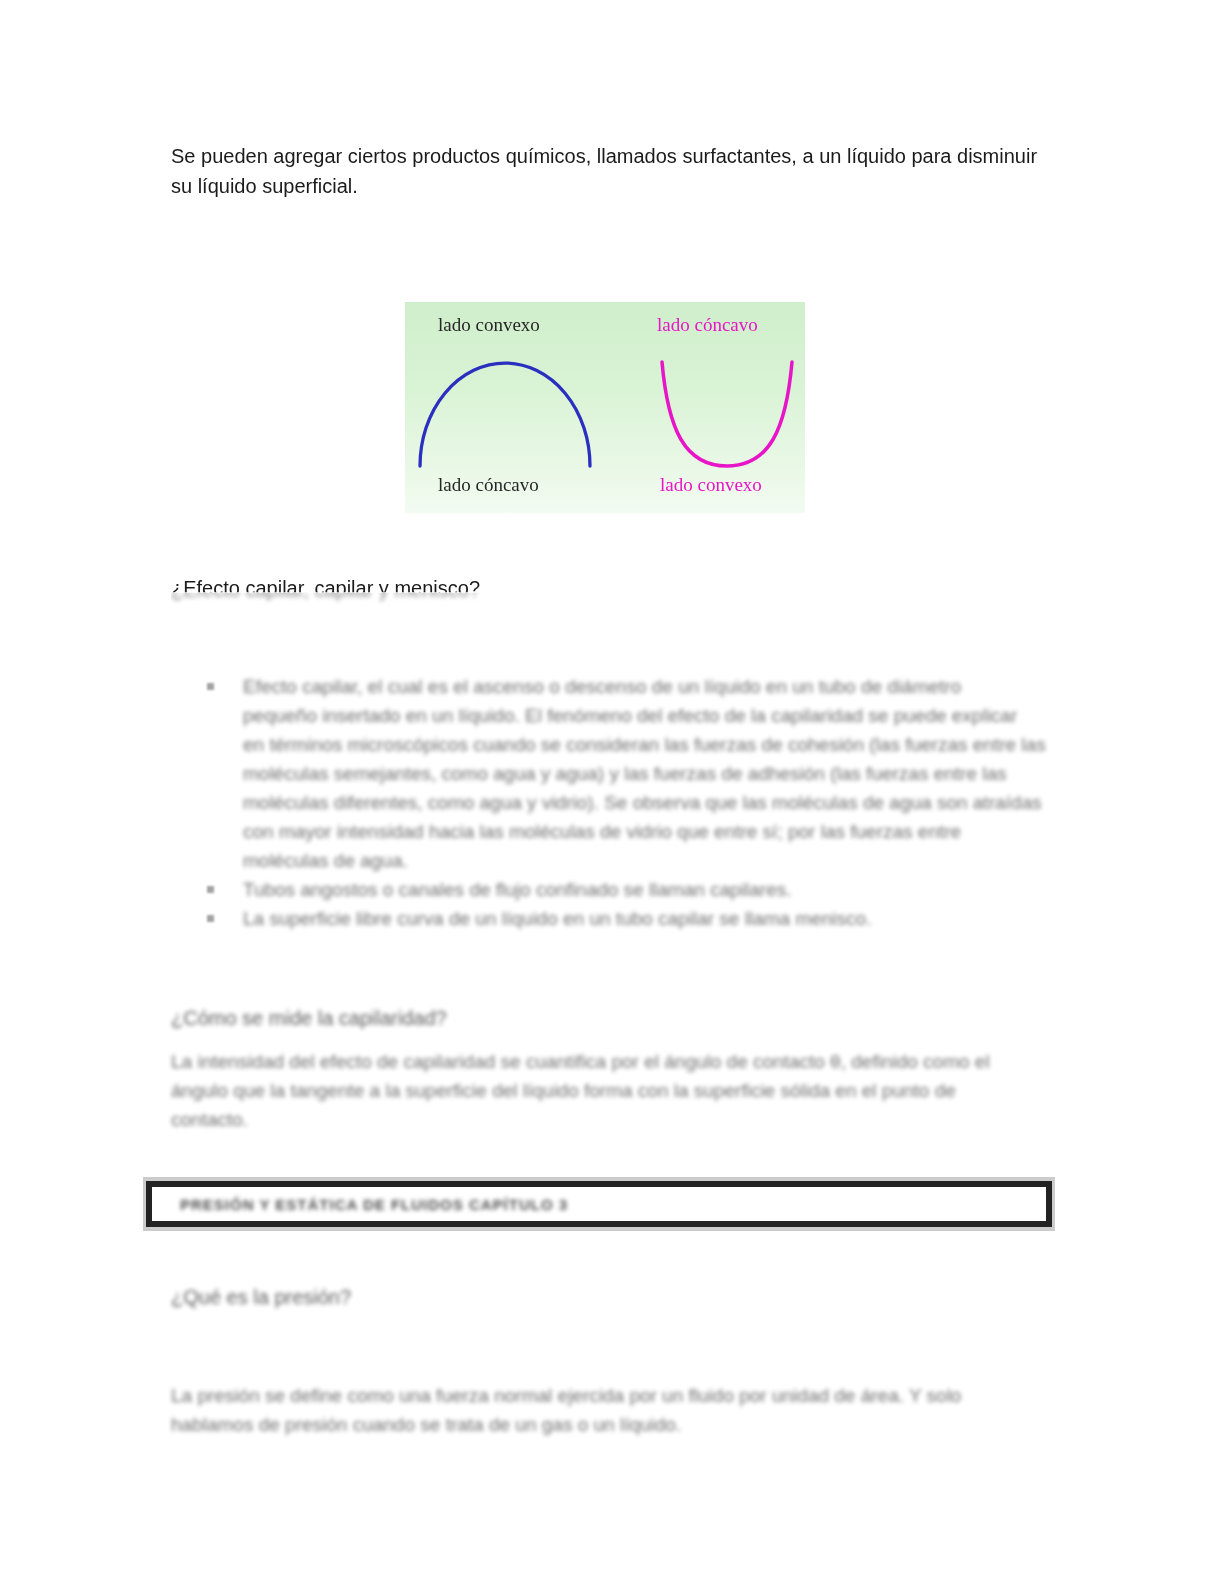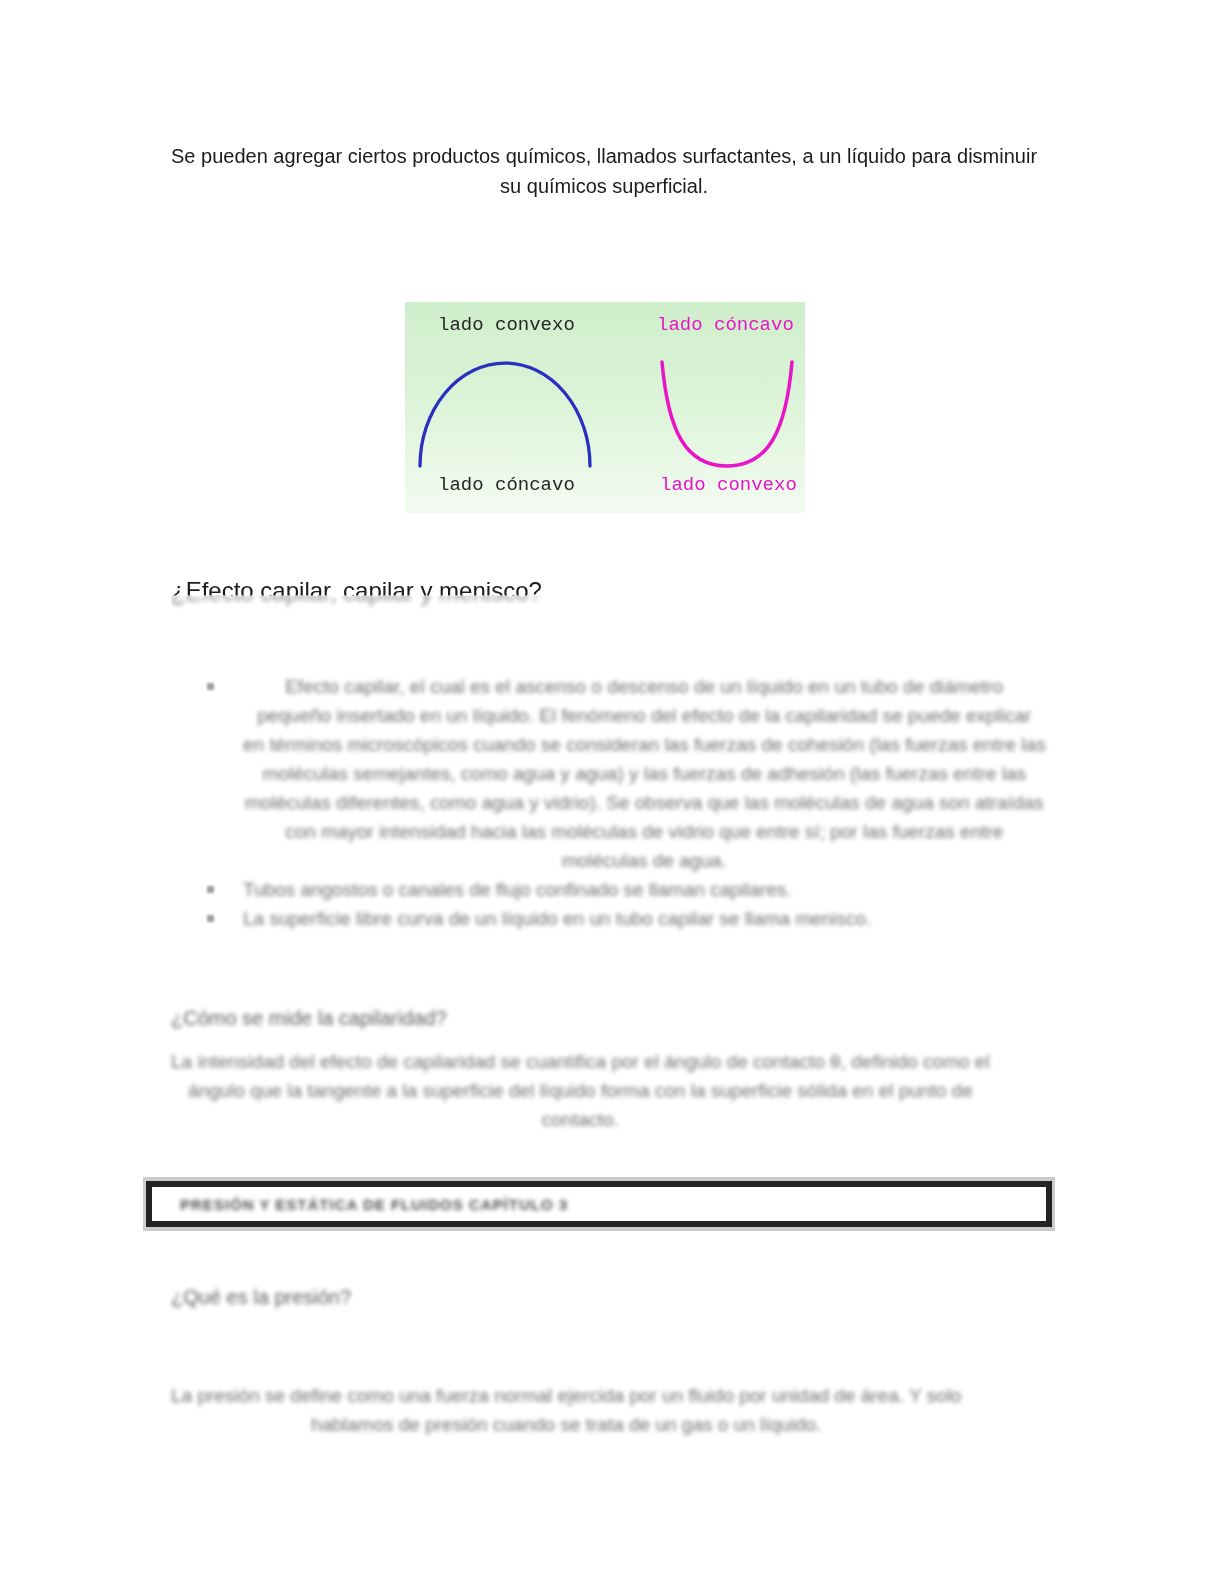--- a/index.html
+++ b/index.html
@@ -1,44 +1,44 @@
 <!DOCTYPE html>
 <html><head>
 <meta charset="utf-8">
 <style>
   html,body{margin:0;padding:0;background:#ffffff;}
   .page{
     position:relative;width:1224px;height:1584px;background:#ffffff;
-    font-family:"Liberation Sans", sans-serif;color:#1b1b1b;overflow:hidden;text-align:center;
+    font-family:"Liberation Sans", sans-serif;color:#1b1b1b;overflow:hidden;
   }
   .abs{position:absolute;}
   .line{white-space:nowrap;}
   .body20{font-size:20px;line-height:30px;}
   .body19{font-size:19px;line-height:29px;}
 
   
   .blur{color:#646464;filter:blur(2.3px);opacity:.92;}
   .blur-dark{color:#555555;filter:blur(2.2px);opacity:.95;}
 
   
   .diagram{
     left:405px;top:302px;width:400px;height:211px;
     background:linear-gradient(180deg,#cfeecb 0%,#d9f3d5 40%,#e9f8e6 78%,#f3fbf2 100%);
   }
   .dlabel{
-    position:absolute;font-family:Liberation Mono, monospace;
+    position:absolute;font-family:Liberation Serif, serif;
     font-size:19px;letter-spacing:0;white-space:nowrap;
   }
   .dlabel.black{color:#262626;}
   .dlabel.magenta{color:#e815c8;}
   .dsvg{position:absolute;left:0;top:0;}
 
   
   .heading-cut{left:171px;top:577px;width:460px;height:34px;}
-  .heading-cut span{position:absolute;left:0;top:0;font-size:24px;white-space:nowrap;}
+  .heading-cut span{position:absolute;left:0;top:0;font-size:20px;white-space:nowrap;}
   .cut-sharp{color:#1b1b1b;clip-path:inset(0 0 34% 0);}
   .cut-ghost{color:#8d8d8d;filter:blur(2.1px);clip-path:inset(60% 0 -15% 0);transform:translateY(2px);}
 
   
   .bullets{left:171px;top:672px;width:900px;}
   .bullet-row{display:flex;align-items:flex-start;}
   .bullet-marker{
     flex:0 0 auto;width:7px;height:7px;background:#a3a3a3;
     margin:11px 29px 0 36px;filter:blur(1.1px);
   }
@@ -52,21 +52,21 @@
   }
   .chapter-title{font-size:15px;font-weight:bold;letter-spacing:1px;color:#4f4f4f;filter:blur(2.1px);white-space:nowrap;}
 </style>
 </head>
 <body>
 
 <div class="page">
 
   <div class="abs body20" style="left:171px;top:141px;">
     <div class="line">Se pueden agregar ciertos productos químicos, llamados surfactantes, a un líquido para disminuir</div>
-    <div class="line">su químicos superficial.</div>
+    <div class="line">su líquido superficial.</div>
   </div>
 
 
   <div class="abs diagram">
     <svg class="dsvg" width="400" height="211" viewBox="0 0 400 211">
       <path d="M15,164 A85,103 0 0 1 185,164" fill="none" stroke="#2b2fc0" stroke-width="3.3" stroke-linecap="round"></path>
       <path d="M257,60 C263,128 280,164 322,164 C364,164 381,128 387,60" fill="none" stroke="#e815c8" stroke-width="3.5" stroke-linecap="round"></path>
     </svg>
     <div class="dlabel black" style="left:33px;top:12px;">lado convexo</div>
     <div class="dlabel magenta" style="left:252px;top:12px;">lado cóncavo</div>

